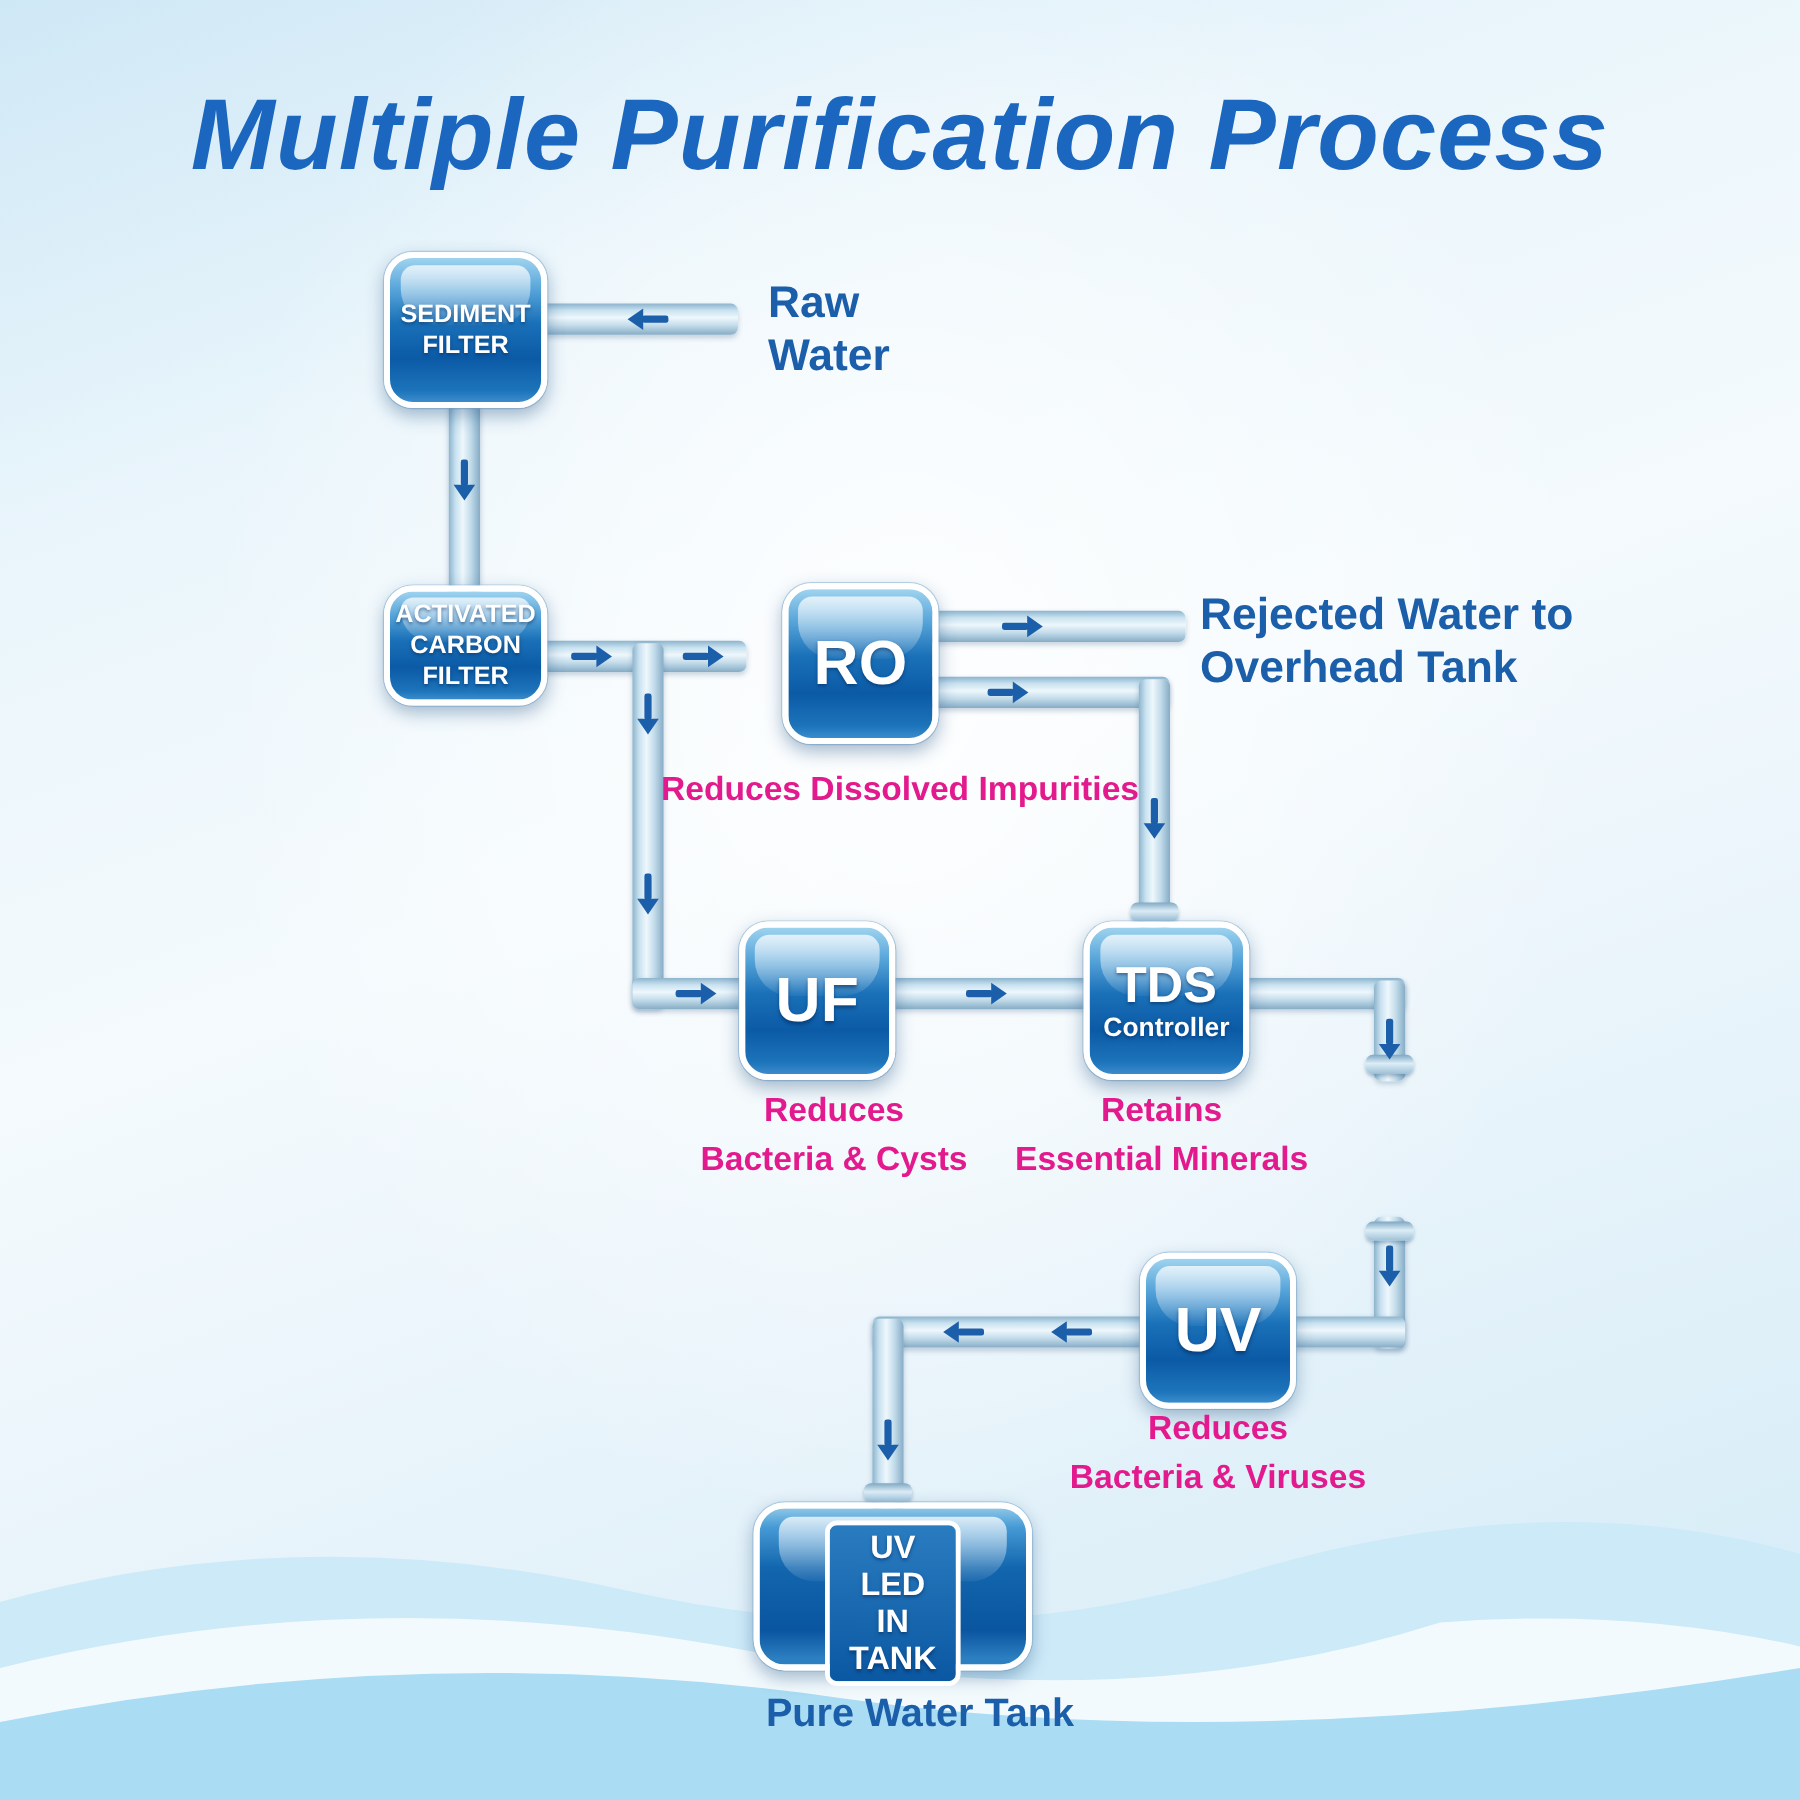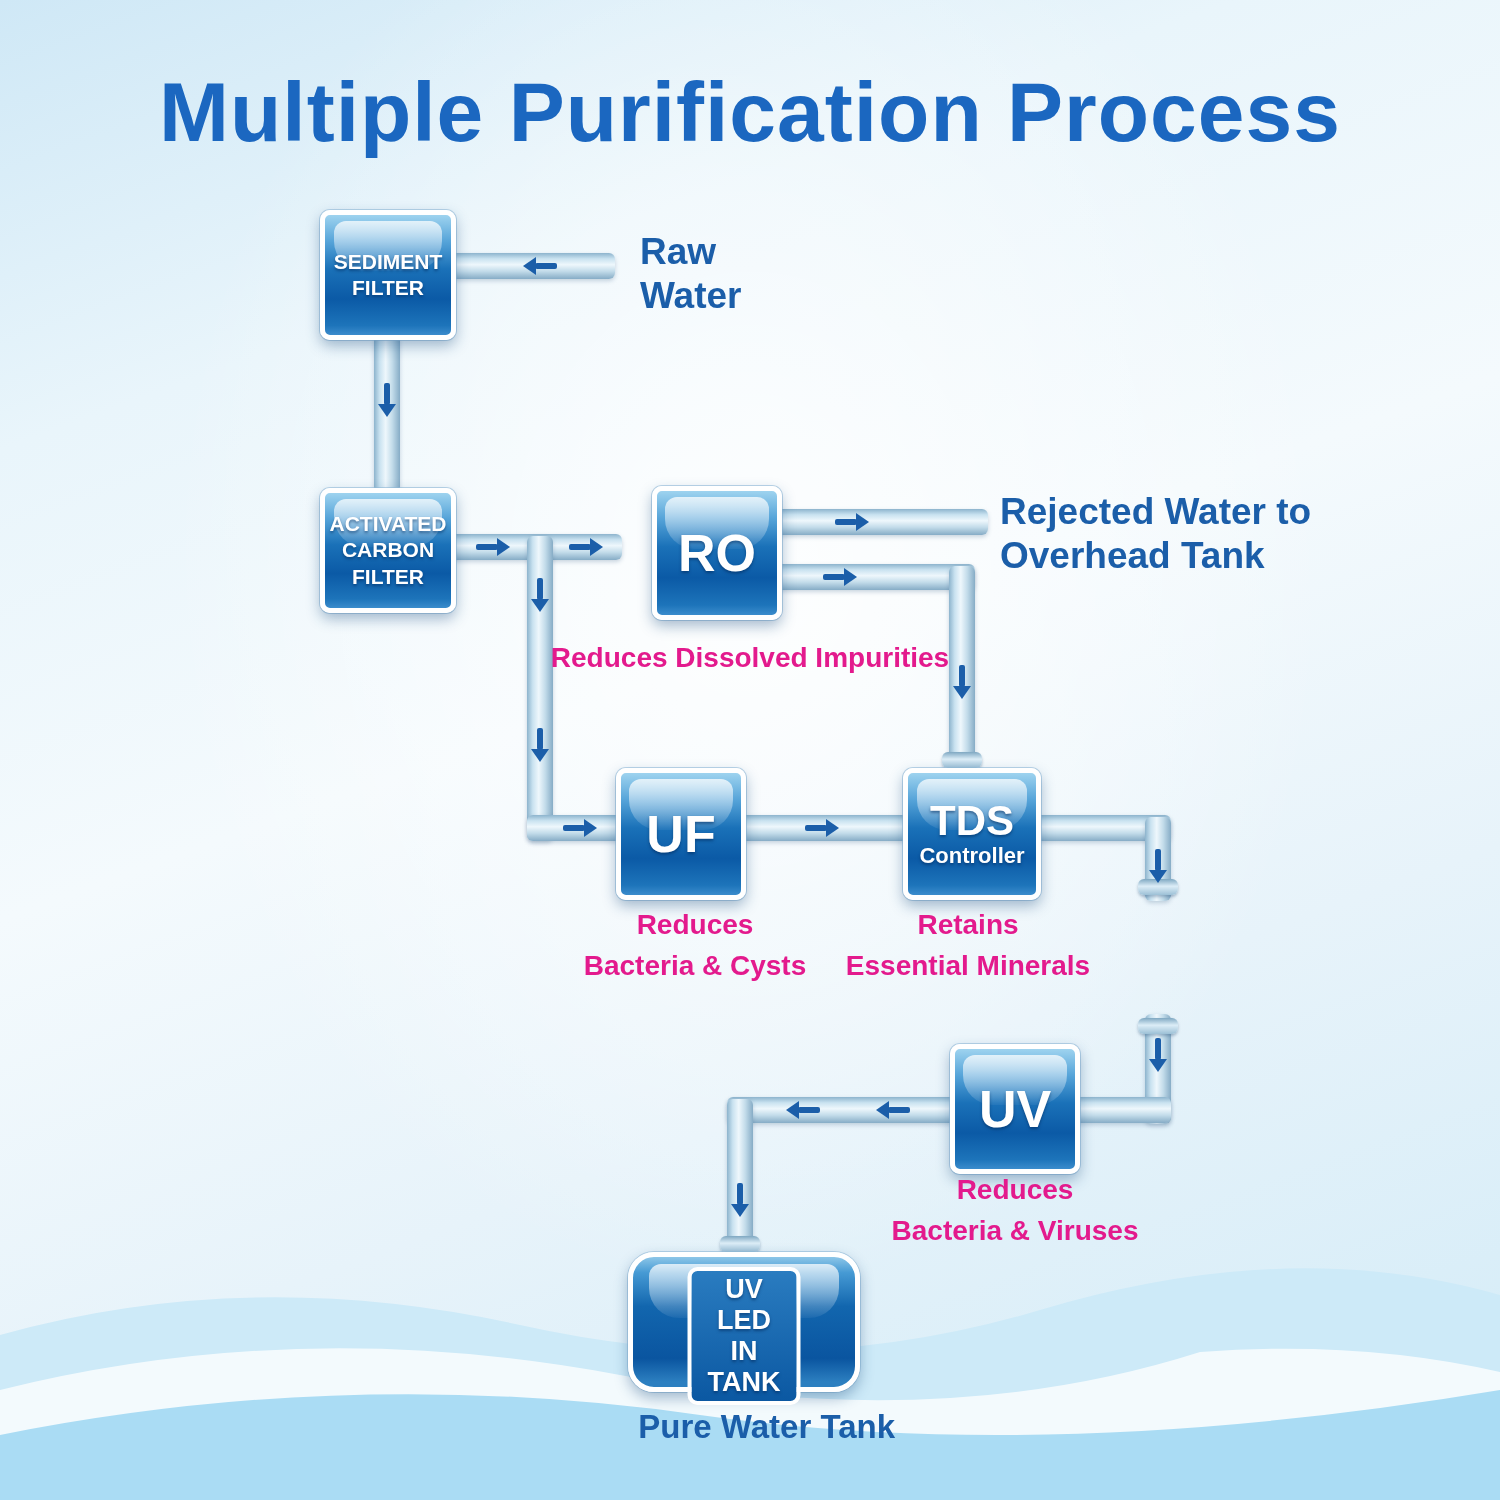--- a/index.html
+++ b/index.html
@@ -8,24 +8,25 @@
   #stage {
     position:relative; width:1500px; height:1500px; overflow:hidden;
     background:
       radial-gradient(ellipse at 50% 38%, rgba(255,255,255,.85) 0%, rgba(255,255,255,0) 55%),
       linear-gradient(160deg, #cfe8f6 0%, #e9f5fb 22%, #f4fafd 45%, #e7f3fa 68%, #d2ebf7 100%);
   }
   .title {
     position:absolute; left:0; top:64px; width:100%;
     text-align:center; font-size:84px; font-weight:bold; letter-spacing:1px;
     color:var(--title-blue,#1b67c0);
+    font-style:italic;
   }
   
   .node {
-    position:absolute; z-index:3; border:5px solid #fff; border-radius:10px;
+    position:absolute; z-index:3; border:5px solid #fff; border-radius:24px;
     background:linear-gradient(180deg,#9ed3ef 0%, #56a4d9 22%, #1a71b8 45%, #0b5aa6 70%, #1d74ba 92%, #3b8ccc 100%);
     box-shadow:0 6px 14px rgba(30,80,130,.38), 0 0 0 1px rgba(150,190,220,.6);
     display:flex; flex-direction:column; align-items:center; justify-content:center;
     color:#fff; text-align:center;
   }
   .node::before {
     content:""; position:absolute; left:7%; right:7%; top:5%; height:42%;
     border-radius:12px 12px 30px 30px;
     background:linear-gradient(180deg, rgba(255,255,255,.75), rgba(255,255,255,.05));
   }
@@ -112,21 +113,21 @@
   <div class="arr down" style="left:1141px;top:1046px"></div>
   <div class="arr left" style="left:876px;top:1101px"></div>
   <div class="arr left" style="left:786px;top:1101px"></div>
   <div class="arr down" style="left:723px;top:1191px"></div>
 
   <div class="node" style="left:320px;top:210px;width:136px;height:130px">
     <span class="nl">SEDIMENT</span>
     <span class="nl">FILTER</span>
   </div>
 
-  <div class="node" style="left:320px;top:488px;width:136px;height:125px">
+  <div class="node" style="left:320px;top:488px;width:136px;height:100px">
     <span class="nl">ACTIVATED</span>
     <span class="nl">CARBON</span>
     <span class="nl">FILTER</span>
   </div>
 
   <div class="node" style="left:652px;top:486px;width:130px;height:134px">
     <span class="big">RO</span>
   </div>
 
   <div class="node" style="left:903px;top:768px;width:138px;height:132px">

